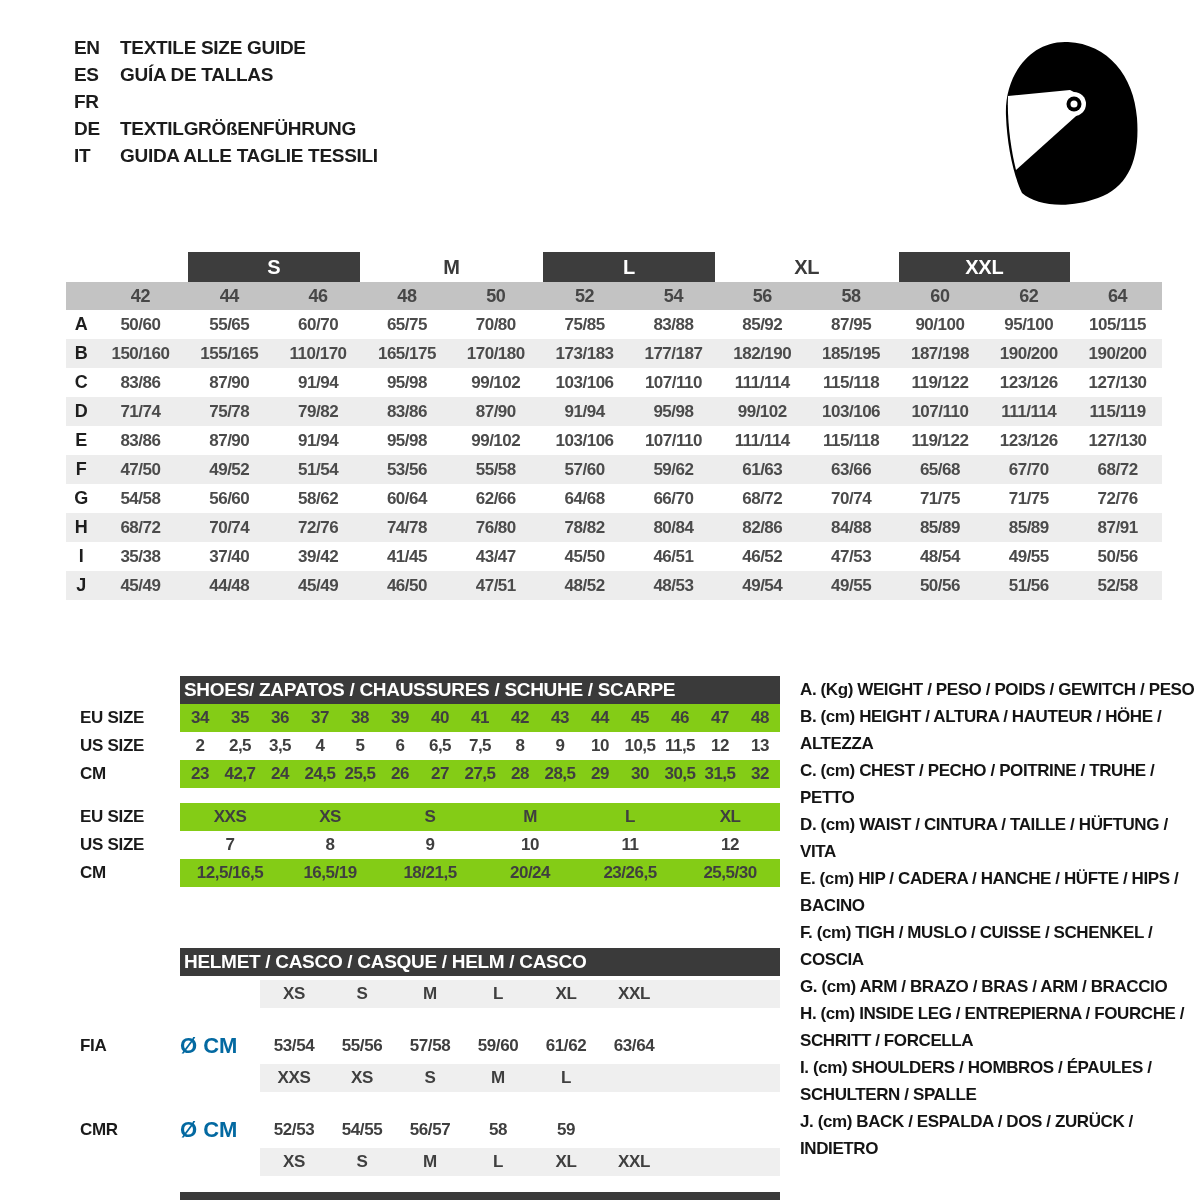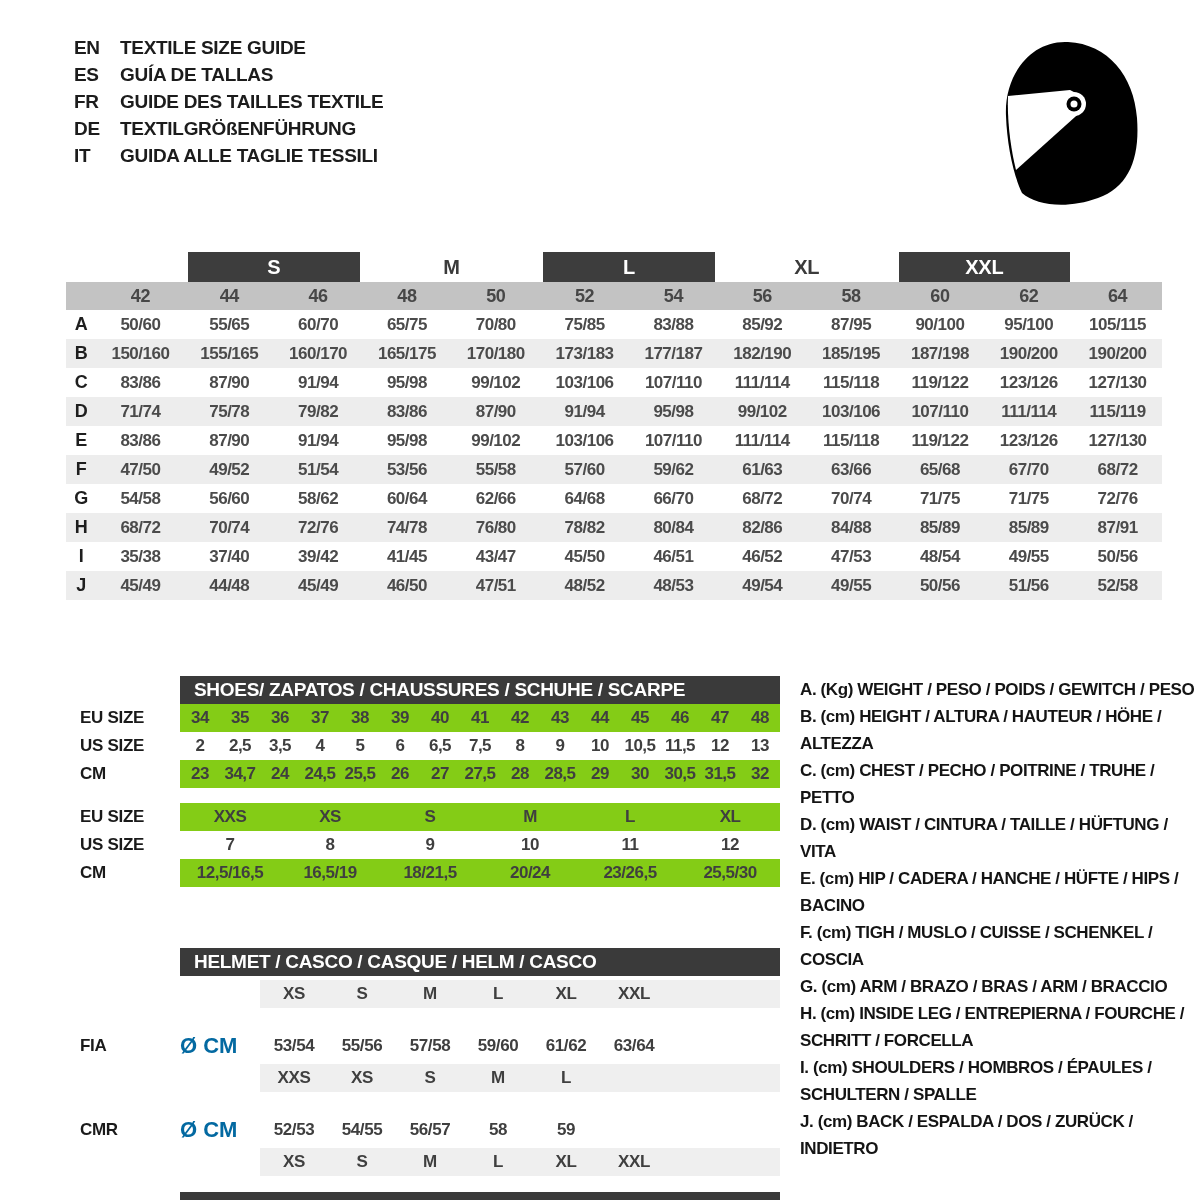--- a/index.html
+++ b/index.html
@@ -28,21 +28,21 @@
          font-size:17px;font-weight:700;color:#4b4b4b;letter-spacing:-0.5px;white-space:nowrap;}
   .dcell.lab{font-size:18px;color:#1e1e1e;}
   .stripe{background:#ededed;}
 
   
   .section{left:80px;width:700px;}
   #shoes{top:676px;}
   #gloves{top:803px;}
   #helmet-table{top:948px;}
   .sbar{margin-left:100px;height:28px;background:#3a3a3a;color:#fff;display:flex;align-items:center;
-        font-size:19px;font-weight:700;padding-left:14px;letter-spacing:-0.3px;white-space:nowrap;}
+        font-size:19px;font-weight:700;padding-left:4px;letter-spacing:-0.3px;white-space:nowrap;}
   .srow{display:flex;height:28px;}
   .rlabel{width:100px;display:flex;align-items:center;font-size:17px;font-weight:700;color:#1a1a1a;letter-spacing:-0.3px;}
   .cells{flex:1;display:flex;}
   .cells.gray{background:#84cc16;}
   .cell{flex:1;display:flex;align-items:center;justify-content:center;
         font-size:17px;font-weight:700;color:#3f3f3f;letter-spacing:-0.5px;white-space:nowrap;}
 
   
   .hrow{display:flex;height:28px;margin-top:24px;}
   .hgap{margin-top:4px;}
@@ -67,21 +67,20 @@
     <div class="lang-row">
       <span class="lang-code">EN</span>
       <span class="lang-title">TEXTILE SIZE GUIDE</span>
     </div>
     <div class="lang-row">
       <span class="lang-code">ES</span>
       <span class="lang-title">GUÍA DE TALLAS</span>
     </div>
     <div class="lang-row">
       <span class="lang-code">FR</span>
-      <span class="lang-title">GUIDE DES TAILLES TEXTILE</span>
     </div>
     <div class="lang-row">
       <span class="lang-code">DE</span>
       <span class="lang-title">TEXTILGRÖßENFÜHRUNG</span>
     </div>
     <div class="lang-row">
       <span class="lang-code">IT</span>
       <span class="lang-title">GUIDA ALLE TAGLIE TESSILI</span>
     </div>
   </div>
@@ -127,21 +126,21 @@
     <div class="dcell">75/85</div>
     <div class="dcell">83/88</div>
     <div class="dcell">85/92</div>
     <div class="dcell">87/95</div>
     <div class="dcell">90/100</div>
     <div class="dcell">95/100</div>
     <div class="dcell">105/115</div>
     <div class="dcell lab stripe">B</div>
     <div class="dcell stripe">150/160</div>
     <div class="dcell stripe">155/165</div>
-    <div class="dcell stripe">160/170</div>
+    <div class="dcell stripe">110/170</div>
     <div class="dcell stripe">165/175</div>
     <div class="dcell stripe">170/180</div>
     <div class="dcell stripe">173/183</div>
     <div class="dcell stripe">177/187</div>
     <div class="dcell stripe">182/190</div>
     <div class="dcell stripe">185/195</div>
     <div class="dcell stripe">187/198</div>
     <div class="dcell stripe">190/200</div>
     <div class="dcell stripe">190/200</div>
     <div class="dcell lab">C</div>
@@ -290,21 +289,21 @@
           <div class="cell">10,5</div>
           <div class="cell">11,5</div>
           <div class="cell">12</div>
           <div class="cell">13</div>
         </div>
       </div>
       <div class="srow">
         <div class="rlabel">CM</div>
         <div class="cells gray">
           <div class="cell">23</div>
-          <div class="cell">34,7</div>
+          <div class="cell">42,7</div>
           <div class="cell">24</div>
           <div class="cell">24,5</div>
           <div class="cell">25,5</div>
           <div class="cell">26</div>
           <div class="cell">27</div>
           <div class="cell">27,5</div>
           <div class="cell">28</div>
           <div class="cell">28,5</div>
           <div class="cell">29</div>
           <div class="cell">30</div>

